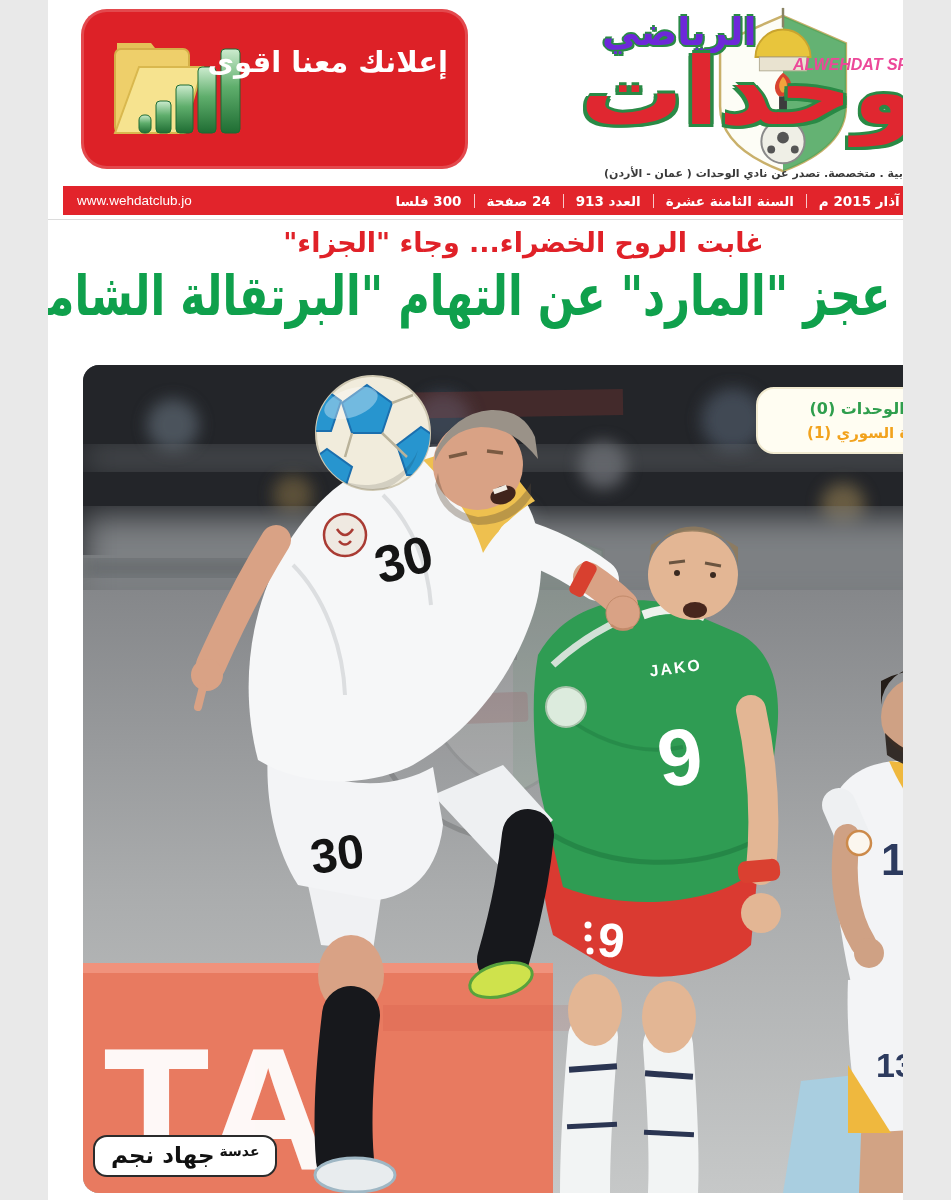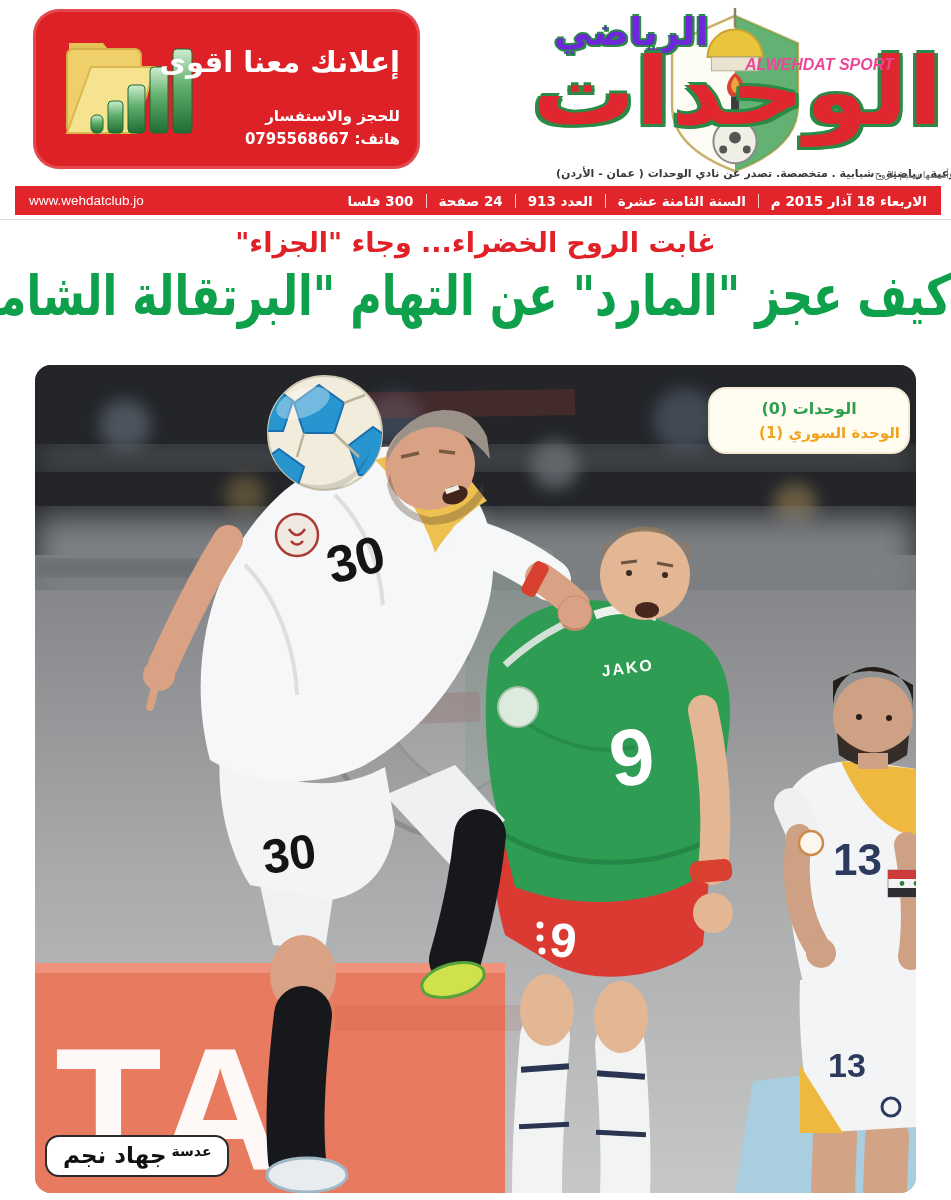--- a/index.html
+++ b/index.html
@@ -1,16 +1,16 @@
 <!DOCTYPE html>
 <html lang="ar"><head>
 <meta charset="utf-8">
 <style>
   html,body{margin:0;padding:0;background:#e9e9e9;}
-  .page{position:relative;width:951px;height:1200px;background:#ffffff;margin:0 auto;
+  .page{position:relative;width:855px;height:1200px;background:#ffffff;margin:0 auto;
         overflow:hidden;font-family:"DejaVu Sans",sans-serif;}
   
   .ad{position:absolute;left:33px;top:9px;width:387px;height:160px;background:#dd2127;
       border-radius:26px;box-shadow:inset 0 0 0 3px rgba(255,255,255,.18);}
   .ad-icon{position:absolute;left:22px;top:14px;width:140px;height:132px;}
   .ad-headline{position:absolute;right:20px;top:36px;color:#fff;font-size:29px;font-weight:bold;direction:rtl;}
   .ad-sub{position:absolute;right:20px;top:96px;color:#fff;font-size:15px;font-weight:bold;
           direction:rtl;text-align:right;line-height:1.5;}
   
   .masthead{position:absolute;left:540px;top:0;width:411px;height:185px;}
@@ -69,24 +69,20 @@
       <path d="M14,20 h34 l8,10 h-42 z" fill="#e4c258"></path>
       <rect x="12" y="26" width="74" height="84" rx="6" fill="#eecf6a" stroke="#d4af48" stroke-width="2"></rect>
       <path d="M12,110 L36,44 L100,44 L80,110 Z" fill="#f6e38f" stroke="#d9b84e" stroke-width="2"></path>
       <rect x="36" y="92" width="12" height="18" rx="5" fill="url(#gbar)" stroke="#1d6b33"></rect>
       <rect x="53" y="78" width="15" height="32" rx="4" fill="url(#gbar)" stroke="#1d6b33"></rect>
       <rect x="73" y="62" width="17" height="48" rx="4" fill="url(#gbar)" stroke="#1d6b33"></rect>
       <rect x="95" y="44" width="18" height="66" rx="4" fill="url(#gbar)" stroke="#1d6b33"></rect>
       <rect x="118" y="26" width="19" height="84" rx="4" fill="url(#gbar)" stroke="#1d6b33"></rect>
     </svg>
     <div class="ad-headline">إعلانك معنا اقوى</div>
-    <div class="ad-sub">
-      <div>للحجز والاستفسار</div>
-      <div>هاتف: 0795568667</div>
-    </div>
   </div>
 
   <div class="masthead">
     <svg class="emblem" viewBox="0 0 200 178">
       <path d="M100,14 L164,42 L164,106 Q164,148 100,172 Q36,148 36,106 L36,42 Z" fill="#fdfdf6" stroke="#c9b06a" stroke-width="2.5"></path>
       <path d="M100,14 L164,42 L164,106 Q164,148 100,172 Z" fill="#49a45c" opacity=".85"></path>
       <line x1="100" y1="6" x2="100" y2="26" stroke="#8a8464" stroke-width="2.5"></line>
       <path d="M72,56 A28,28 0 0 1 128,56 Z" fill="#e8c53c" stroke="#c9a42e" stroke-width="2"></path>
       <rect x="76" y="56" width="48" height="14" fill="#e9e3d0" stroke="#b5ae96"></rect>
       <path d="M100,72 C91,80 89,90 96,96 L104,96 C112,88 109,78 100,72 Z" fill="#d8432f"></path>

